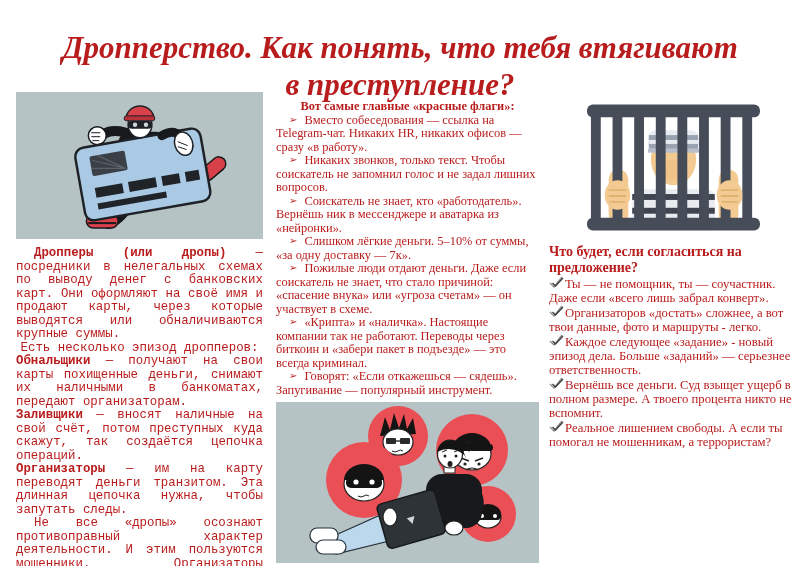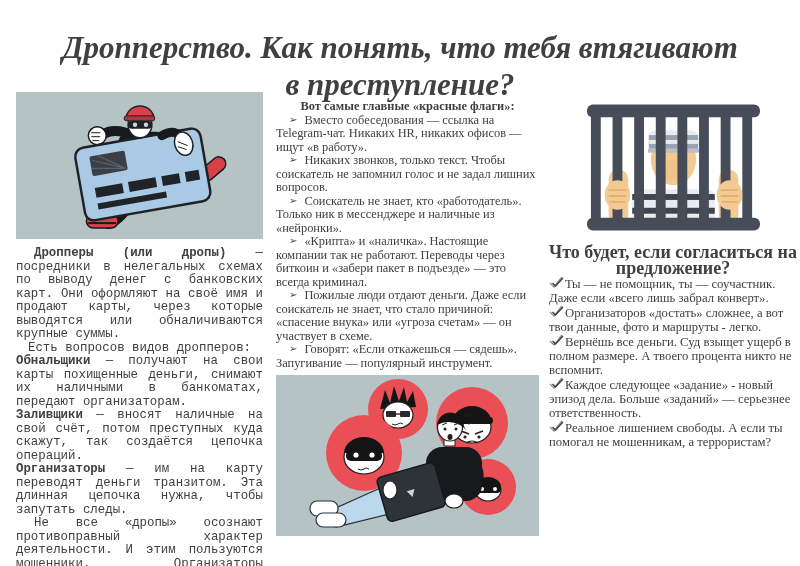--- a/index.html
+++ b/index.html
@@ -1,17 +1,17 @@
 <!DOCTYPE html>
 <html lang="ru"><head>
 <meta charset="utf-8">
 <style>
   html,body{margin:0;padding:0;background:#ffffff;}
   #page{position:relative;width:800px;height:566px;background:#ffffff;overflow:hidden;
-        font-family:"Liberation Serif","DejaVu Serif",serif;color:#404040;}
+        font-family:"Liberation Serif","DejaVu Serif",serif;color:#b91c1c;}
   
   .title{position:absolute;top:8px;left:0;width:800px;text-align:center;
          font-weight:bold;font-style:italic;font-size:31px;line-height:37px;}
   
   .col{position:absolute;font-size:12.4px;line-height:13.5px;}
   .col-left{left:16px;top:92px;width:247px;text-align:justify;font-family:Liberation Mono, monospace;}
   .col-mid{left:276px;top:100px;width:263px;text-align:left;}
   .col-right{left:549px;top:98px;width:248px;text-align:left;font-size:12.7px;line-height:14px;}
   .col p{margin:0;padding:0;}
   .indent{text-indent:18px;}
@@ -22,21 +22,21 @@
   .illus-left-box{width:247px;height:147px;margin-bottom:8px;}
   .illus-mid-box{width:263px;height:161px;margin-top:5px;}
   .illus-box svg{display:block;width:100%;height:100%;}
   .prison-wrap{width:248px;height:130px;margin:6px 0 10px 0;text-align:center;}
   .prison-wrap svg{display:inline-block;width:173px;height:127px;}
   
   .mid-header{font-weight:bold;text-align:center;margin-bottom:1px;}
   .flag{text-indent:13px;}
   .flag .bullet{font-size:10px;margin-right:7px;position:relative;top:-1px;}
   
-  .right-header{font-weight:bold;text-align:center;font-size:18px;line-height:16px;margin-bottom:2px;}
+  .right-header{font-weight:bold;font-size:14px;line-height:16px;margin-bottom:2px;}
   .check-item{margin-top:13px;}
   .check-icon{width:16px;height:13px;vertical-align:-1px;}
 </style>
 </head>
 <body>
 
 <div id="page">
 
   <h1 class="title">
       <span style="display:block">Дропперство. Как понять, что тебя втягивают</span>
@@ -78,34 +78,35 @@
         <rect x="112" y="29" width="24" height="8" rx="4" fill="#1e2226"></rect>
         <circle cx="119" cy="33" r="2.2" fill="#cfd6da"></circle>
         <circle cx="130" cy="33" r="2.2" fill="#cfd6da"></circle>
 
         <path d="M146,44 C156,38 162,40 166,48" stroke="#17191c" stroke-width="9" fill="none" stroke-linecap="round"></path>
         <ellipse cx="168" cy="52" rx="9" ry="12" transform="rotate(-18 168 52)" fill="#ffffff" stroke="#1e2226" stroke-width="1.5"></ellipse>
         <path d="M162,50 l10,4 M162,55 l9,3" stroke="#1e2226" stroke-width="1" fill="none"></path>
       </svg>
     </div>
     <p class="indent"><b>Дропперы (или дропы)</b><span> — посредники в нелегальных схемах по выводу денег с банковских карт. Они оформляют на своё имя и продают карты, через которые выводятся или обналичиваются крупные суммы.</span></p>
-    <p class="centerline">Есть вопросов видов дропперов:</p>
+    <p class="centerline">Есть несколько эпизод дропперов:</p>
     <p><b>Обнальщики</b><span> — получают на свои карты похищенные деньги, снимают их наличными в банкоматах, передают организаторам.</span></p>
     <p><b>Заливщики</b><span> — вносят наличные на свой счёт, потом преступных куда скажут, так создаётся цепочка операций.</span></p>
     <p><b>Организаторы</b><span> — им на карту переводят деньги транзитом. Эта длинная цепочка нужна, чтобы запутать следы.</span></p>
     <p class="indent">Не все «дропы» осознают противоправный характер деятельности. И этим пользуются мошенники. Организаторы преступных схем ищут молодых — тех, кто не боится рисковать, хочет лёгких денег и не думает, что за «доставку» можно реально стать фигурантом уголовного дела.</p>
   </div>
 
   <div class="col col-mid">
     <p class="mid-header">Вот самые главные «красные флаги»:</p>
-    <p class="flag"><span class="bullet">➢</span><span>Вместо собеседования — ссылка на Telegram-чат. Никаких HR, никаких офисов — ищут «в работу».</span></p>
+    <p class="flag"><span class="bullet">➢</span><span>Вместо собеседования — ссылка на Telegram-чат. Никаких HR, никаких офисов — сразу «в работу».</span></p>
     <p class="flag"><span class="bullet">➢</span><span>Никаких звонков, только текст. Чтобы соискатель не запомнил голос и не задал лишних вопросов.</span></p>
-    <p class="flag"><span class="bullet">➢</span><span>Соискатель не знает, кто «работодатель». Только ник в мессенджере и наличные из «нейронки».</span></p>
+    <p class="flag"><span class="bullet">➢</span><span>Соискатель не знает, кто «работодатель». Вернёшь ник в мессенджере и аватарка из «нейронки».</span></p>
+    <p class="flag"><span class="bullet">➢</span><span>Слишком лёгкие деньги. 5–10% от суммы, «за одну доставку — 7к».</span></p>
+    <p class="flag"><span class="bullet">➢</span><span>Пожилые люди отдают деньги. Даже если соискатель не знает, что стало причиной: «спасение внука» или «угроза счетам» — он участвует в схеме.</span></p>
     <p class="flag"><span class="bullet">➢</span><span>«Крипта» и  «наличка». Настоящие компании так не работают. Переводы через биткоин и «забери пакет в подъезде» — это всегда криминал.</span></p>
-    <p class="flag"><span class="bullet">➢</span><span>Пожилые люди отдают деньги. Даже если соискатель не знает, что стало причиной: «спасение внука» или «угроза счетам» — он участвует в схеме.</span></p>
     <p class="flag"><span class="bullet">➢</span><span>Говорят: «Если откажешься — сядешь». Запугивание — популярный инструмент.</span></p>
 
     <div class="illus-box illus-mid-box">
       <svg viewBox="0 0 263 161">
 
         <g>
           <circle cx="122" cy="34" r="30" fill="#e94f55"></circle>
           <path d="M104,34 L109,15 L114,28 L118,11 L123,26 L128,12 L131,27 L137,16 L140,32 Z" fill="#141414"></path>
           <ellipse cx="122" cy="40" rx="15" ry="13" fill="#ffffff" stroke="#222222" stroke-width="1.2"></ellipse>
           <rect x="110" y="36" width="10" height="6" rx="1" fill="#2a2a2a"></rect>
@@ -210,24 +211,24 @@
           <polyline points="1,7 5,11 13,1" fill="none" stroke="#8a8a8a" stroke-width="1.3"></polyline>
           <polyline points="3.5,7 6.5,10 14,2" fill="none" stroke="#3c3c3c" stroke-width="1.3"></polyline>
         </svg><span>Ты — не помощник, ты — соучастник. Даже если «всего лишь забрал конверт».</span></p>
     <p class="check-item"><svg class="check-icon" viewBox="0 0 16 13">
           <polyline points="1,7 5,11 13,1" fill="none" stroke="#8a8a8a" stroke-width="1.3"></polyline>
           <polyline points="3.5,7 6.5,10 14,2" fill="none" stroke="#3c3c3c" stroke-width="1.3"></polyline>
         </svg><span>Организаторов «достать» сложнее, а вот твои данные, фото и маршруты - легко.</span></p>
     <p class="check-item"><svg class="check-icon" viewBox="0 0 16 13">
           <polyline points="1,7 5,11 13,1" fill="none" stroke="#8a8a8a" stroke-width="1.3"></polyline>
           <polyline points="3.5,7 6.5,10 14,2" fill="none" stroke="#3c3c3c" stroke-width="1.3"></polyline>
+        </svg><span>Каждое следующее «задание» - новый эпизод дела. Больше «заданий» — серьезнее ответственность.</span></p>
+    <p class="check-item"><svg class="check-icon" viewBox="0 0 16 13">
+          <polyline points="1,7 5,11 13,1" fill="none" stroke="#8a8a8a" stroke-width="1.3"></polyline>
+          <polyline points="3.5,7 6.5,10 14,2" fill="none" stroke="#3c3c3c" stroke-width="1.3"></polyline>
         </svg><span>Вернёшь все деньги. Суд взыщет ущерб в полном размере. А твоего процента никто не вспомнит.</span></p>
-    <p class="check-item"><svg class="check-icon" viewBox="0 0 16 13">
-          <polyline points="1,7 5,11 13,1" fill="none" stroke="#8a8a8a" stroke-width="1.3"></polyline>
-          <polyline points="3.5,7 6.5,10 14,2" fill="none" stroke="#3c3c3c" stroke-width="1.3"></polyline>
-        </svg><span>Каждое следующее «задание» - новый эпизод дела. Больше «заданий» — серьезнее ответственность.</span></p>
     <p class="check-item"><svg class="check-icon" viewBox="0 0 16 13">
           <polyline points="1,7 5,11 13,1" fill="none" stroke="#8a8a8a" stroke-width="1.3"></polyline>
           <polyline points="3.5,7 6.5,10 14,2" fill="none" stroke="#3c3c3c" stroke-width="1.3"></polyline>
         </svg><span>Реальное лишением свободы. А если ты помогал не мошенникам, а террористам?</span></p>
   </div>
 
 </div>
 
 </body></html>

